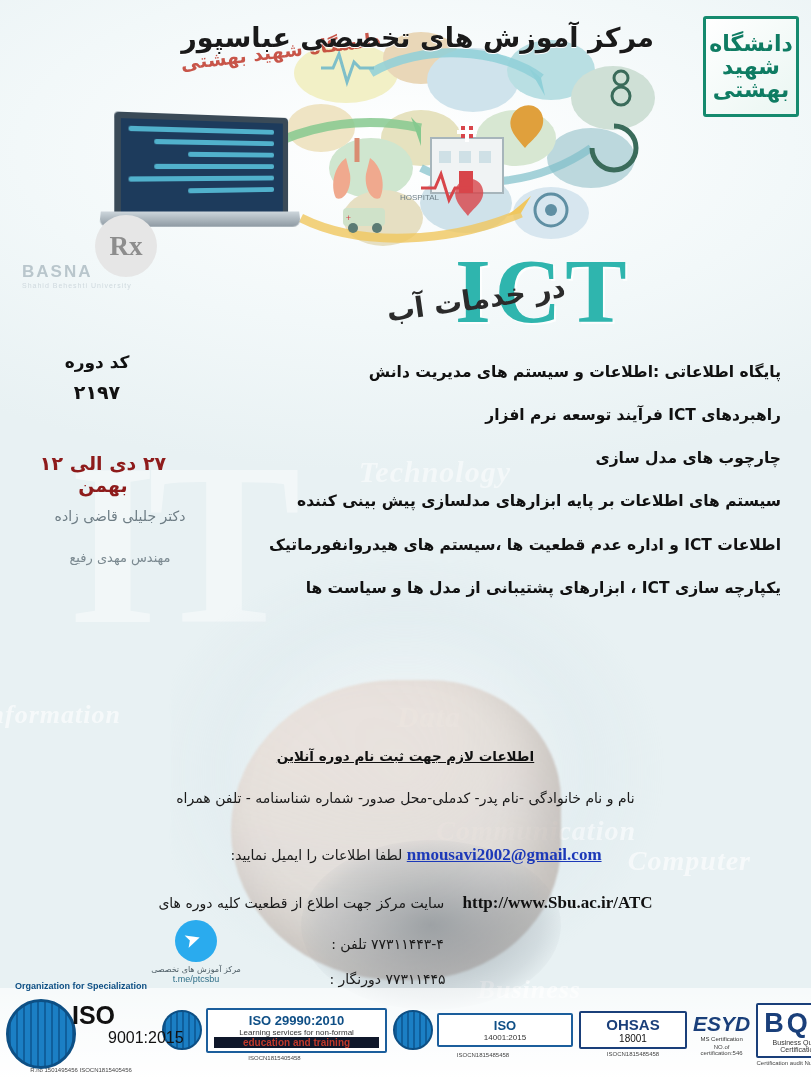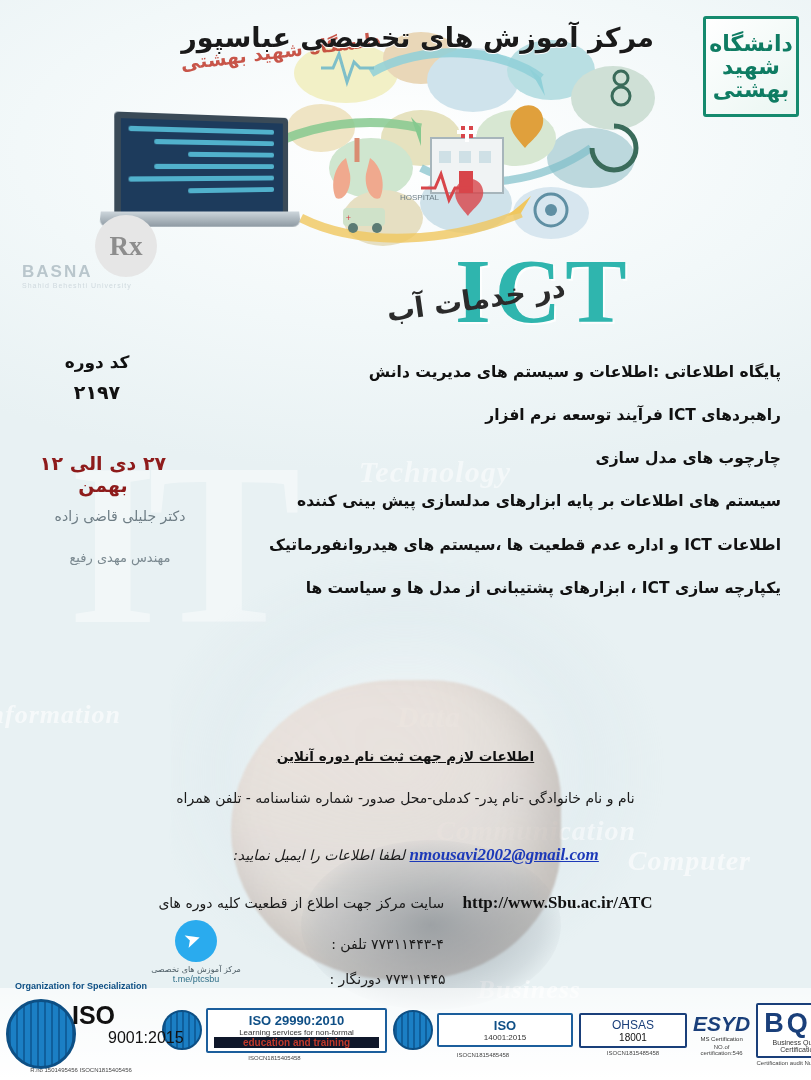--- a/index.html
+++ b/index.html
@@ -175,21 +175,21 @@
     position:absolute;top:748px;right:0;width:811px;text-align:center;
     font-size:13.5px;font-weight:700;color:#111;
     font-family:"DejaVu Sans", sans-serif;text-decoration:underline;
   }
   .reg-fields{
     position:absolute;top:790px;right:0;width:811px;text-align:center;
     font-size:14px;color:#1a1a1a;font-family:"DejaVu Sans", sans-serif;
   }
   .email-row{
     position:absolute;top:845px;right:0;width:790px;text-align:center;
-    font-size:14px;color:#1a1a1a;font-family:"DejaVu Sans", sans-serif;font-style:italic;
+    font-size:14px;color:#1a1a1a;font-family:"DejaVu Sans", sans-serif;
   }
   .email-row .mail{
     color:#1c39b8;text-decoration:underline;font-family:"Liberation Serif", serif;
     font-size:17px;font-weight:700;direction:ltr;display:inline-block;
   }
   .site-row{
     position:absolute;top:893px;right:0;width:811px;text-align:center;
     font-size:14px;color:#1a1a1a;font-family:"DejaVu Sans", sans-serif;
   }
   .site-row .url{
@@ -254,21 +254,21 @@
   .c2 .l3{font-size:10px;font-weight:700;color:#c0392b;background:#0f172a;}
   .small-globe{
     width:36px;height:36px;border-radius:50%;
     background:repeating-linear-gradient(90deg,#0f5f9c 0 2px,transparent 2px 6px),#1b7fc4;
     border:2px solid #0d4f84;
   }
   .c3{width:120px;}
   .c3 .l1{font-size:13px;font-weight:700;color:#0f4f86;}
   .c3 .l2{font-size:8px;color:#333;}
   .ohsas{border:2px solid #1a3f7a;width:92px;}
-  .ohsas .l1{font-size:12px;font-weight:400;color:#1a3f7a;}
+  .ohsas .l1{font-size:15px;font-weight:700;color:#1a3f7a;}
   .ohsas .l2{font-size:10px;color:#111;}
   .esyd{width:92px;text-align:center;}
   .esyd .l1{font-size:21px;font-weight:700;color:#1a3f7a;font-style:italic;}
   .esyd .l2{font-size:6px;color:#333;}
   .bqc{width:140px;}
   .bqc .letters{font-size:27px;font-weight:700;color:#1a3f7a;letter-spacing:3px;}
   .bqc .l2{font-size:7px;color:#333;}
   .cert .micro{font-size:6px;color:#444;margin-top:2px;}
 </style>
 </head>

